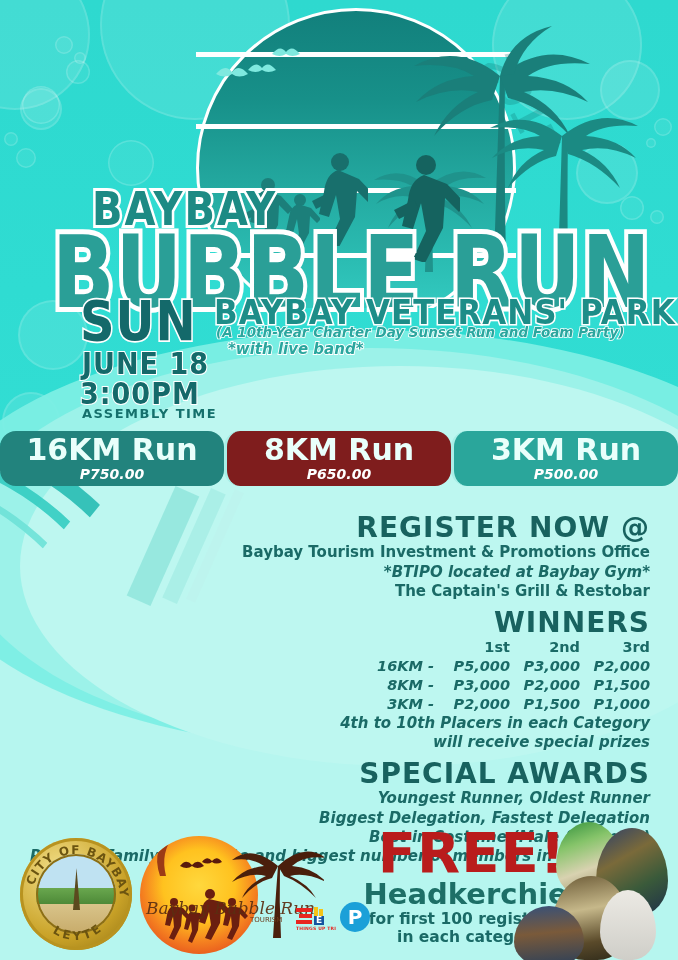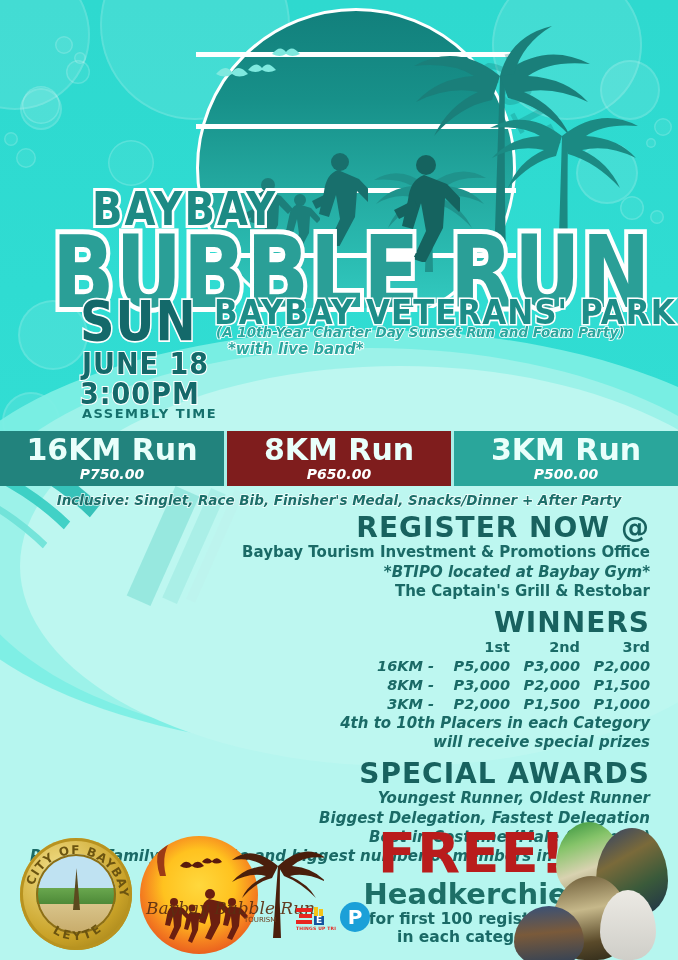--- a/index.html
+++ b/index.html
@@ -84,21 +84,21 @@
   .subvenue{position:absolute;left:216px;top:324px;font-size:13.5px;font-style:italic;
     font-weight:bold;color:#2aa69e;font-family:"DejaVu Sans",sans-serif;
     -webkit-text-stroke:1.6px #ffffff;paint-order:stroke fill;}
   .liveband{position:absolute;left:228px;top:340px;font-size:15px;font-style:italic;
     font-weight:bold;color:#2aa69e;font-family:"DejaVu Sans",sans-serif;
     -webkit-text-stroke:1.8px #ffffff;paint-order:stroke fill;}
 
   
   .pricebar{position:absolute;left:0;top:431px;width:678px;height:55px;display:flex;}
   .pcell{flex:1;position:relative;display:flex;flex-direction:column;
-    align-items:center;justify-content:center;}
+    align-items:center;justify-content:center;border-radius:16px;}
   .p1{background:#22837d;}
   .p2{background:#7f1d1d;}
   .p3{background:#2aa69b;}
   .pcell+.pcell{border-left:3px solid #a9f0e8;}
   .pname{font-size:30px;font-weight:bold;color:#e9fffb;
     font-family:"DejaVu Sans",sans-serif;letter-spacing:0px;line-height:1;}
   .pprice{font-size:14px;font-style:italic;font-weight:bold;color:#ffffff;
     font-family:"DejaVu Sans",sans-serif;margin-top:1px;}
   .inclusive{position:absolute;left:0;top:492px;width:678px;text-align:center;
     font-size:13.5px;font-style:italic;font-weight:bold;color:#1b6f6a;
@@ -141,21 +141,21 @@
   .seal-obelisk{position:absolute;left:37px;top:14px;width:7px;height:42px;
     background:#5b4a1e;clip-path:polygon(50% 0,100% 100%,0 100%);}
   .seal-txt{position:absolute;left:0;top:0;width:112px;height:112px;}
 
   .sunlogo{position:absolute;left:140px;top:836px;width:118px;height:118px;border-radius:50%;
     background:radial-gradient(circle at 50% 42%,#ffd83d 0%,#ffc21f 40%,#f58220 62%,#e2471d 86%,#c62f15 100%);
     overflow:hidden;}
   .palmlogo{position:absolute;left:228px;top:832px;width:96px;height:110px;}
   .scriptname{position:absolute;left:146px;top:898px;font-size:17px;font-style:italic;
     color:#5b2f12;font-family:"DejaVu Serif",serif;opacity:.92;}
-  .tinytag{position:absolute;left:244px;top:916px;font-size:7px;color:#6b3a1a;
+  .tinytag{position:absolute;left:250px;top:916px;font-size:7px;color:#6b3a1a;
     font-family:"DejaVu Sans",sans-serif;}
 
   .elogo{position:absolute;left:296px;top:906px;width:44px;height:26px;}
   .e-bar{position:absolute;background:#e8251f;}
   .e-y{position:absolute;background:#f5c518;}
   .e-b{position:absolute;background:#1554a0;font-size:9px;color:#fff;font-weight:bold;}
   .e-sub{position:absolute;left:0;top:20px;font-size:4.5px;color:#e8251f;font-weight:bold;
     font-family:"DejaVu Sans",sans-serif;letter-spacing:.2px;}
   .plogo{position:absolute;left:340px;top:902px;width:30px;height:30px;border-radius:50%;
     background:#1ba0d8;color:#fff;font-weight:bold;font-size:20px;
@@ -291,21 +291,20 @@
     </div>
     <div class="pcell p2">
       <div class="pname">8KM Run</div>
       <div class="pprice">P650.00</div>
     </div>
     <div class="pcell p3">
       <div class="pname">3KM Run</div>
       <div class="pprice">P500.00</div>
     </div>
   </div>
-  <div class="inclusive">Inclusive: Singlet, Race Bib, Finisher's Medal, Snacks/Dinner + After Party</div>
 
   <div class="rightcol">
     <div class="h-big">REGISTER NOW @</div>
     <div class="body-line">Baybay Tourism Investment &amp; Promotions Office</div>
     <div class="body-line ital">*BTIPO located at Baybay Gym*</div>
     <div class="body-line">The Captain's Grill &amp; Restobar</div>
 
     <div class="sp"></div>
     <div class="h-big">WINNERS</div>
 

